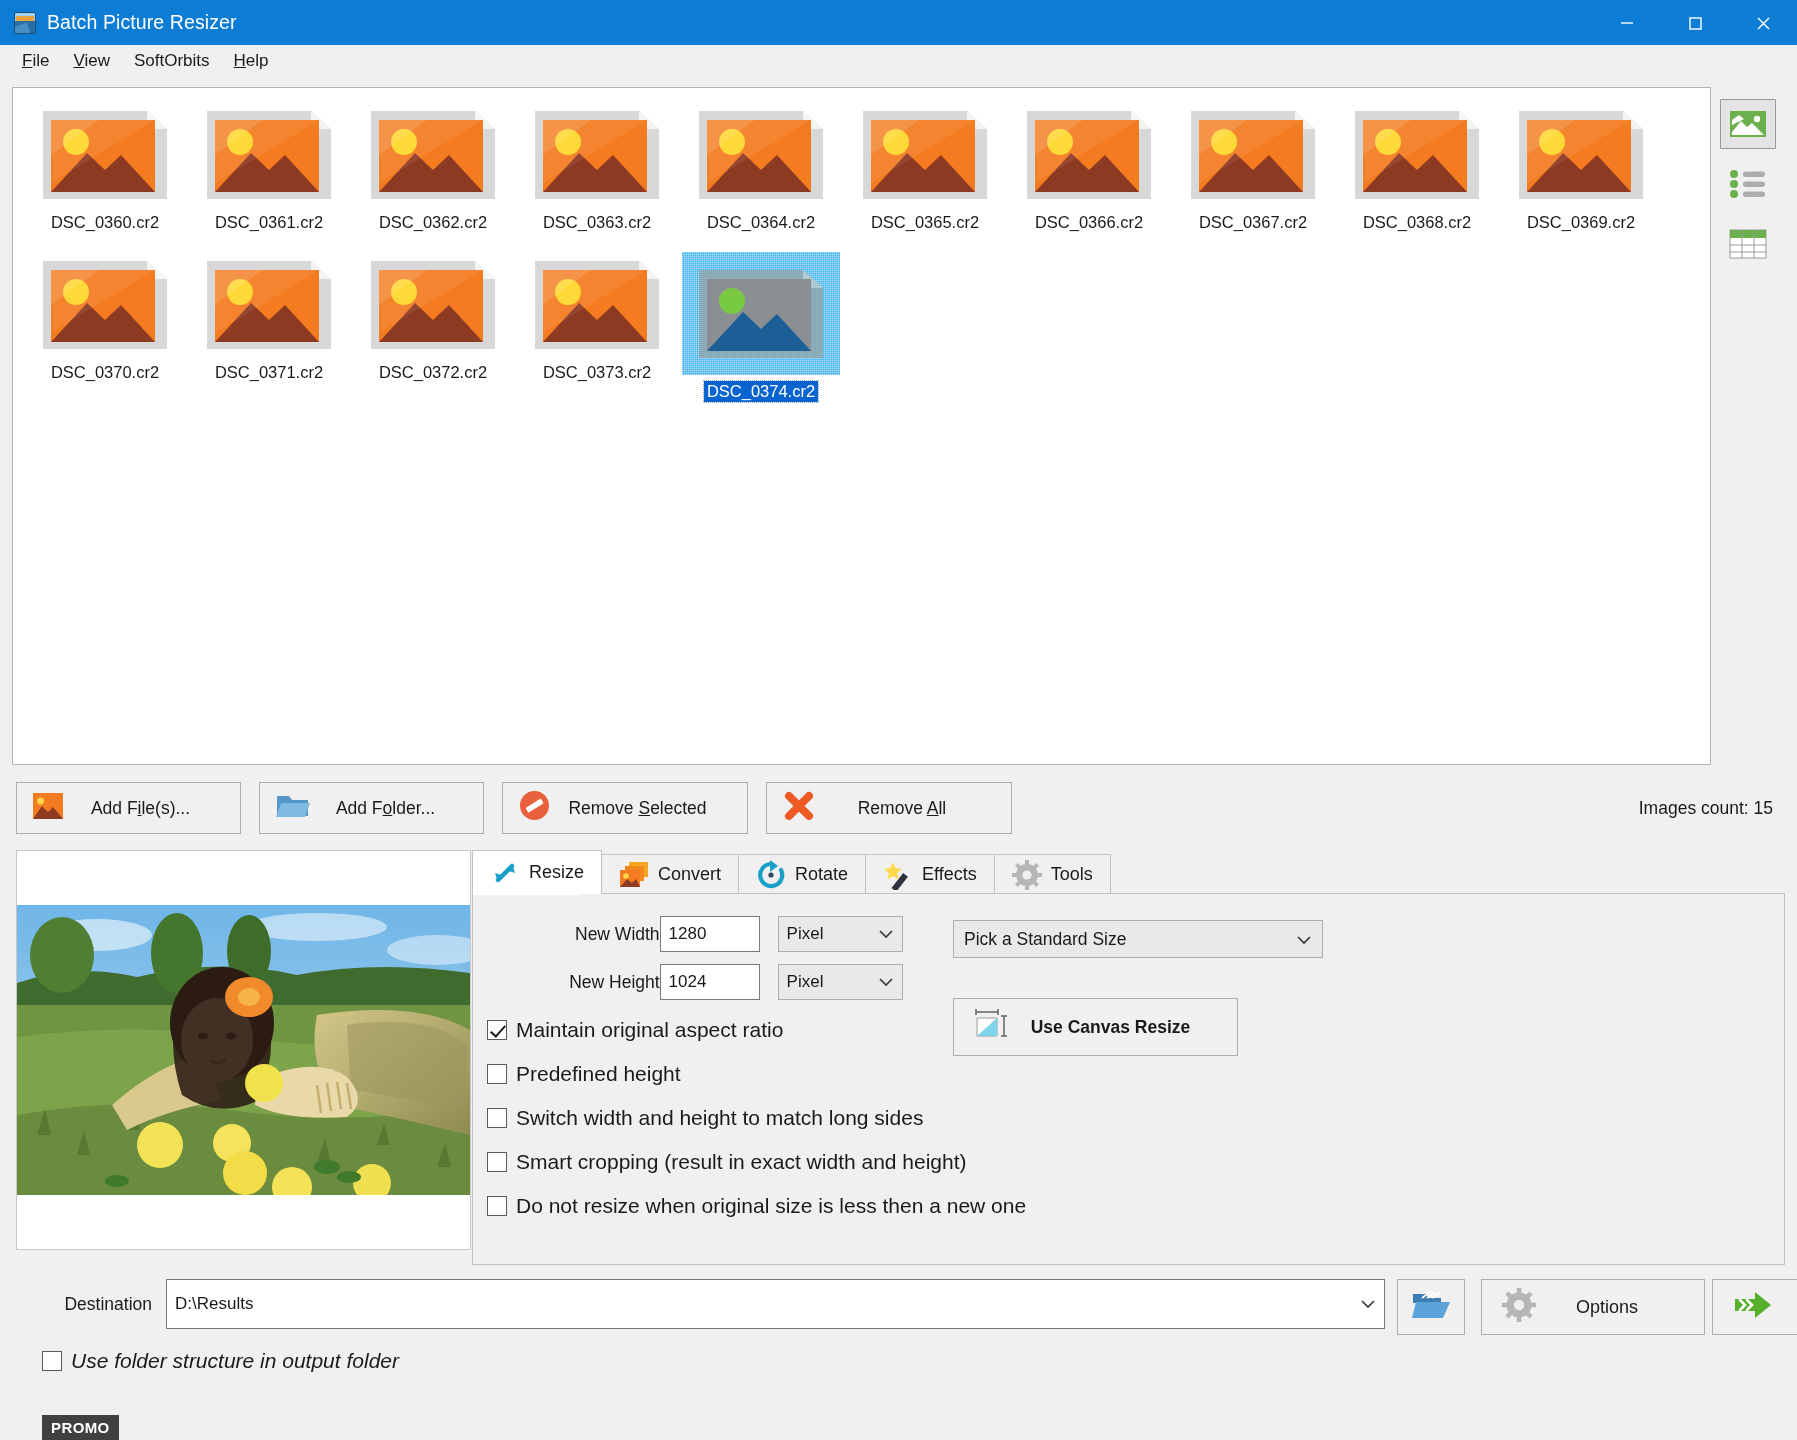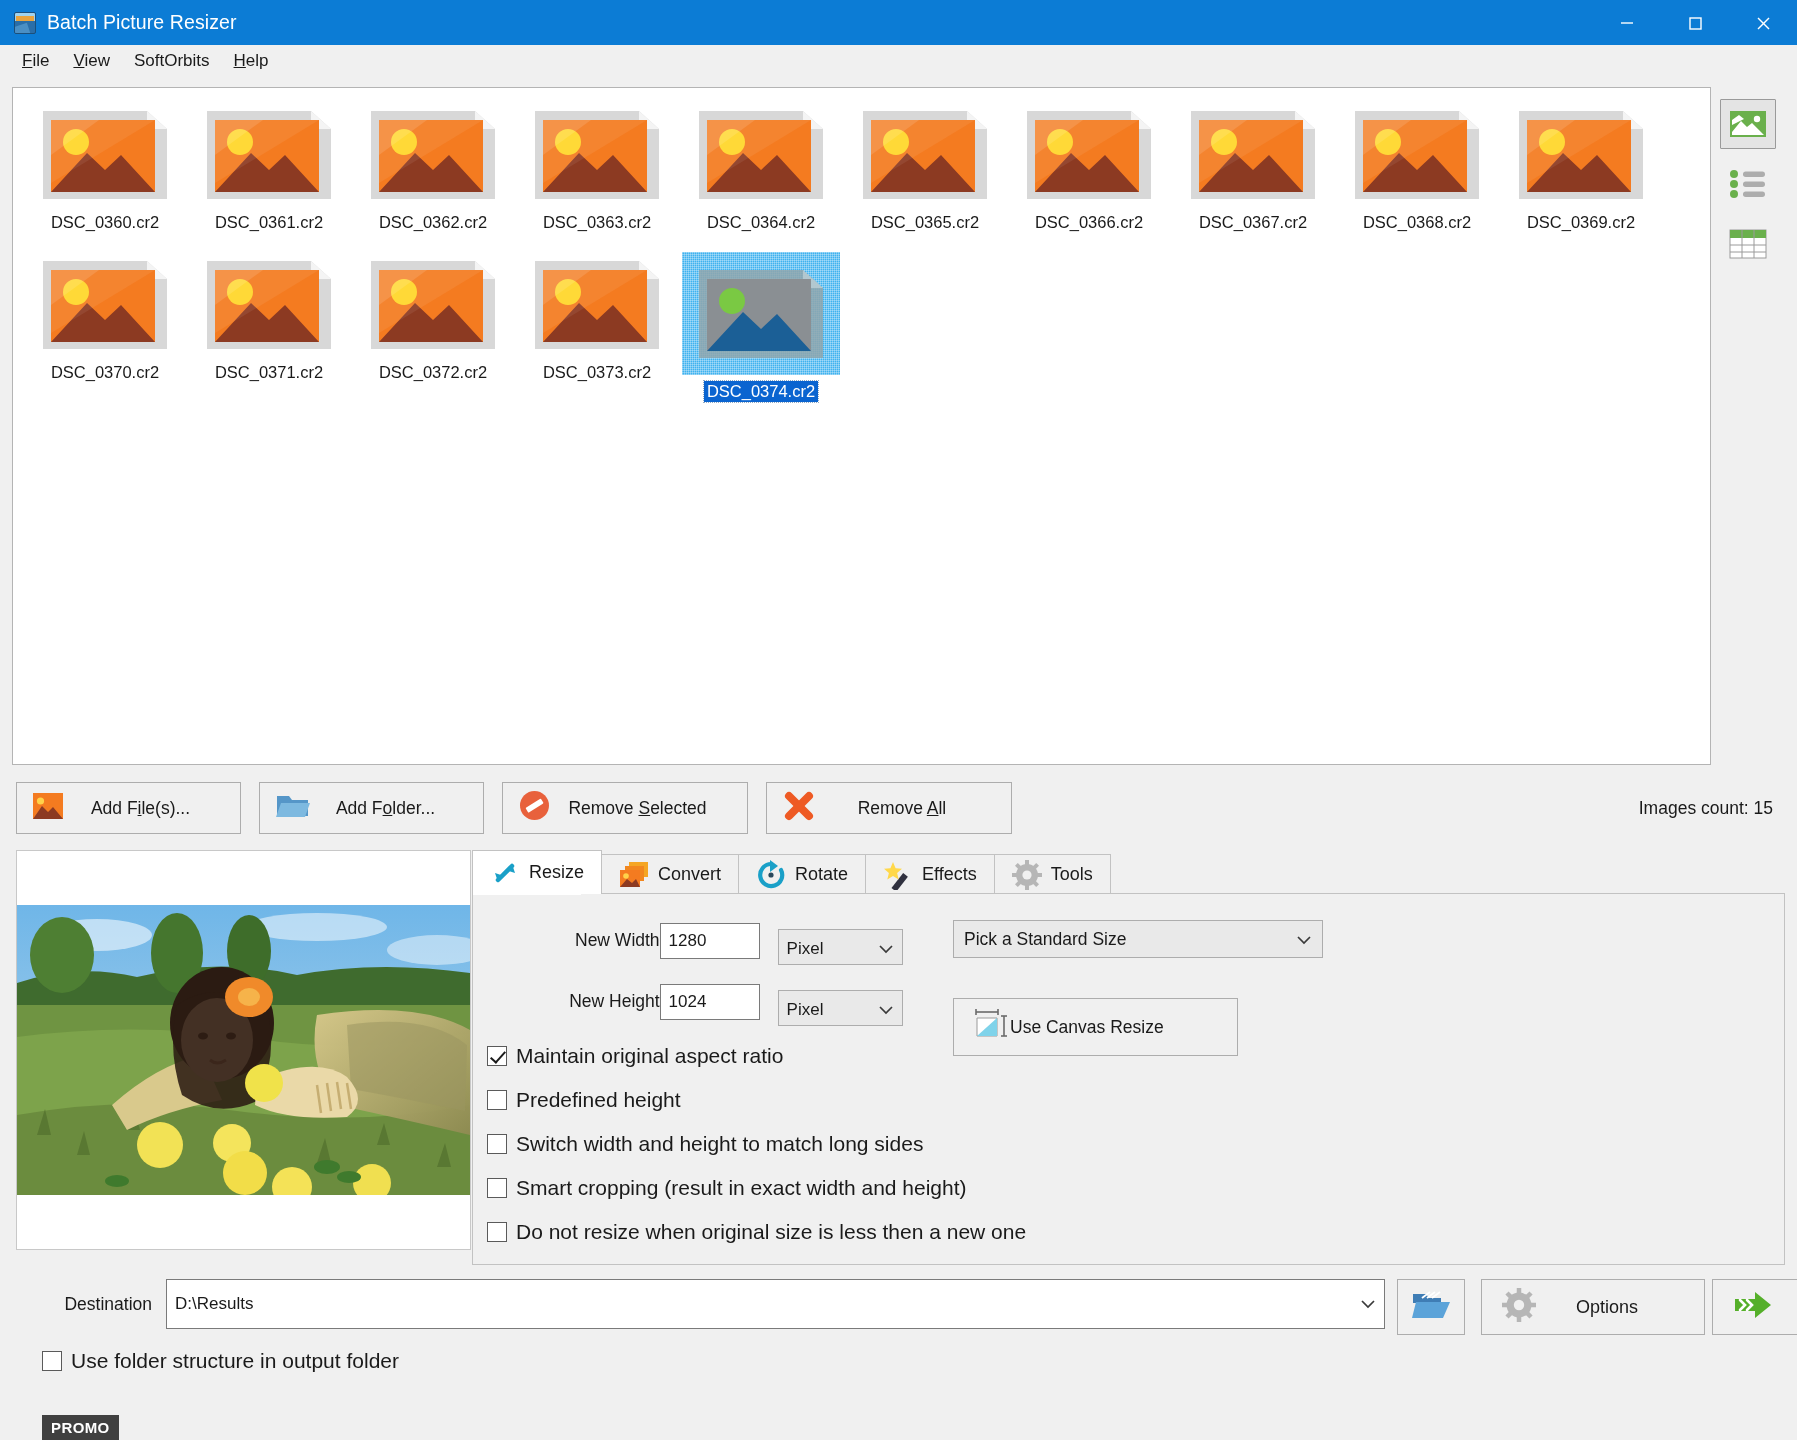--- a/index.html
+++ b/index.html
@@ -158,22 +158,22 @@
     font-size: 17.5px; color: #1a1a1a;
   }
   .text-input {
     width: 100px; height: 36px; border: 1px solid #7a7a7a; background: #ffffff;
     font-size: 17px; color: #1a1a1a; padding: 0 8px;
     font-family: "Liberation Sans", sans-serif;
   }
   .unit-select {
     width: 130px; height: 36px; margin-left: 18px;
     border: 1px solid #adadad; background: #e9e9e9;
-    display: flex; align-items: flex-start; cursor: default;
-    font-size: 17px; color: #1a1a1a; padding: 9px 8px; position: relative; margin-top: 13px;
+    display: flex; align-items: center; cursor: default;
+    font-size: 17px; color: #1a1a1a; padding: 0 8px; position: relative;
   }
   .unit-select .caret { margin-left: auto; }
   .checks { margin-top: 18px; }
   .chk-row {
     display: flex; align-items: center; margin-bottom: 20px; cursor: default;
     white-space: nowrap;
   }
   .chk-box {
     width: 20px; height: 20px; border: 1px solid #5a5a5a; background: #ffffff;
     flex: 0 0 20px; margin-right: 9px; position: relative;
@@ -192,34 +192,34 @@
     font-size: 17.5px; color: #1a1a1a; padding: 0 10px;
   }
   .std-select .caret { margin-left: auto; }
   .canvas-btn {
     width: 285px; height: 58px; margin-top: 40px;
     background: #f0f0f0; border: 1px solid #adadad;
     display: flex; align-items: center; cursor: default;
     font-size: 17.5px; color: #1a1a1a;
   }
   .canvas-btn .bicon { margin-left: 18px; }
-  .canvas-btn .blabel { flex: 1 1 auto; padding-right: 26px; }
+  .canvas-btn .blabel { flex: 1 1 auto; text-align: center; padding-right: 26px; font-weight: bold; }
 
   
   .dest-area { padding: 14px 12px 0 16px; display: flex; flex: 0 0 auto; }
   .dest-left { flex: 1 1 auto; }
   .dest-row { display: flex; align-items: center; }
   .dest-label { font-size: 17.5px; color: #1a1a1a; width: 150px; text-align: right; padding-right: 14px; }
   .dest-combo {
     flex: 1 1 auto; height: 50px; border: 1px solid #7a7a7a; background: #ffffff;
     display: flex; align-items: center; padding: 0 8px;
     font-size: 17px; color: #1a1a1a; max-width: 1322px;
   }
   .dest-combo .caret { margin-left: auto; }
-  .folder-structure-row { display: flex; align-items: center; margin-top: 20px; margin-left: 26px; }
+  .folder-structure-row { display: flex; align-items: center; margin-top: 20px; margin-left: 26px; font-style: italic; }
   .promo {
     display: inline-block; margin-top: 22px; margin-left: 26px;
     background: #404040; color: #ffffff; font-size: 15px; font-weight: bold;
     padding: 4px 9px; letter-spacing: .4px;
   }
   .dest-right { width: 400px; flex: 0 0 400px; display: flex; padding-left: 12px; }
   .browse-btn {
     width: 68px; height: 56px; background: #f0f0f0; border: 1px solid #adadad;
     display: flex; align-items: center; justify-content: center; cursor: default;
     flex: 0 0 68px; margin-right: 16px;

